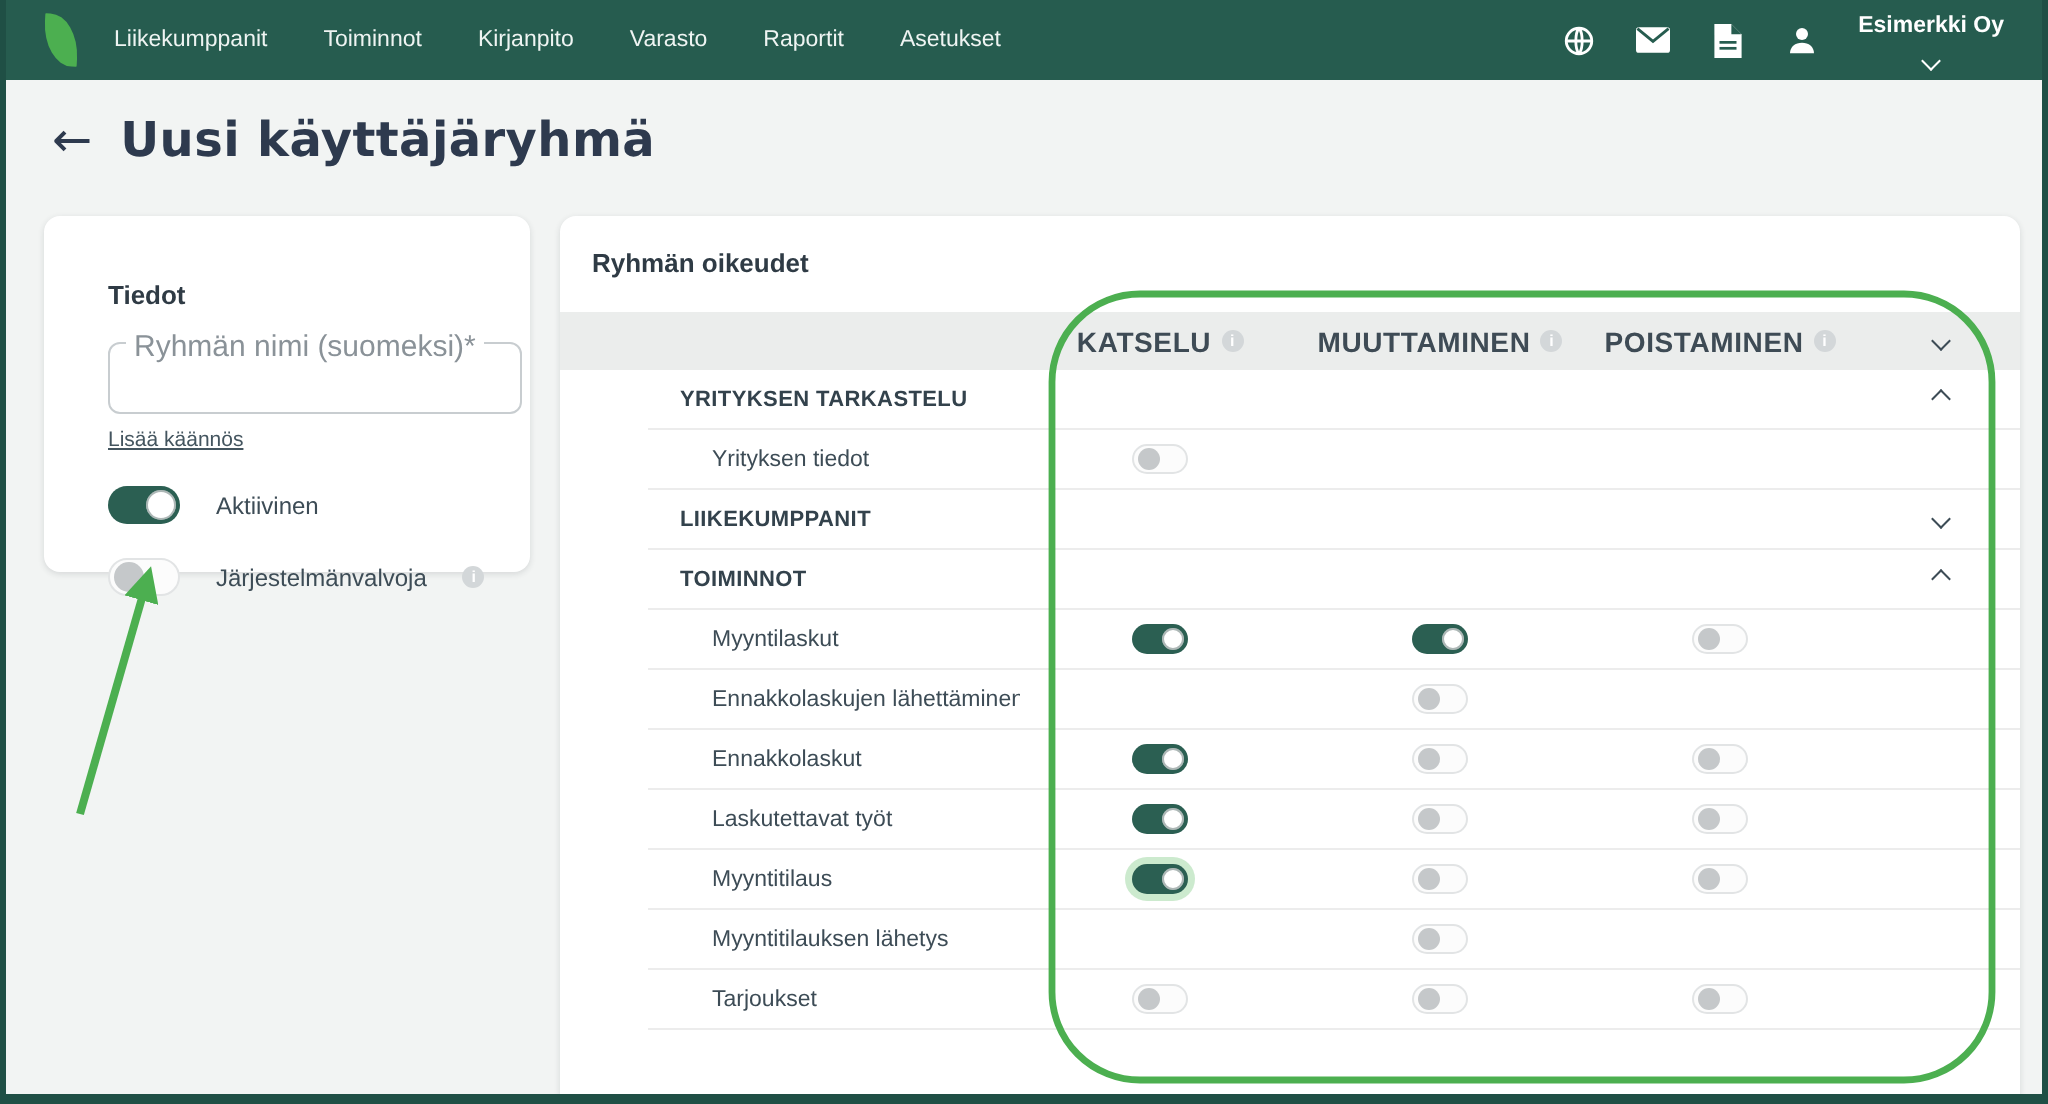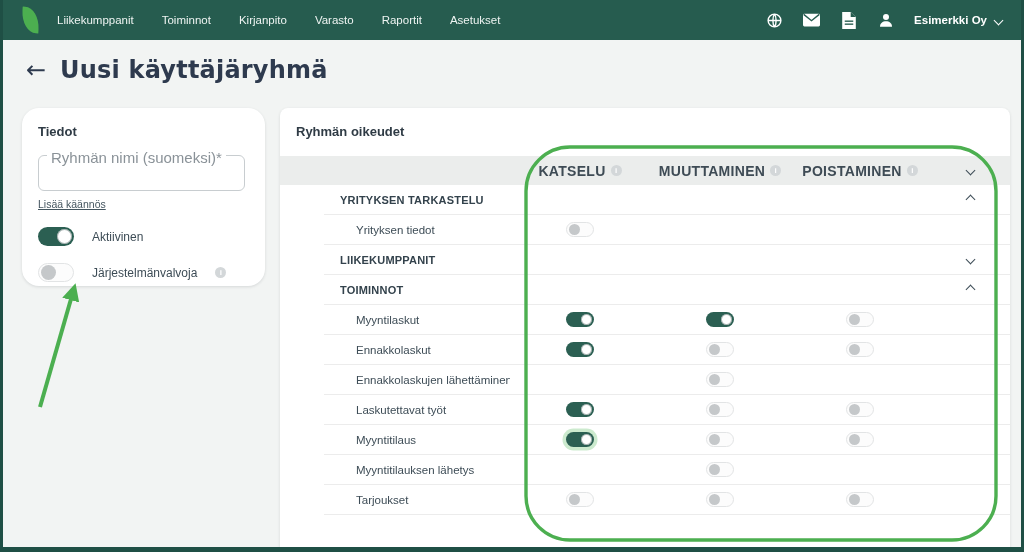--- a/index.html
+++ b/index.html
@@ -15,40 +15,40 @@
   
   nav { position:absolute; left:0; top:0; width:1024px; height:40px; background:#265c4f;
         display:flex; align-items:center; padding:0 22px; z-index:55; }
   .leaf { width:17px; height:26px; background:#4caf50; border-radius:2% 85% 2% 85%;
           transform:rotate(3deg); margin-right:18px; }
   .nav-items { display:flex; gap:28px; }
   .nav-item { color:#eef4f2; font-size:11.5px; cursor:pointer; }
   .nav-right { margin-left:auto; display:flex; align-items:center; gap:20px; }
   .nav-ico { width:17px; height:17px; display:inline-flex; align-items:center; justify-content:center; cursor:pointer; }
   .nav-ico svg { display:block; }
-  .company { display:flex; align-items:center; gap:8px; cursor:pointer; }
+  .company { display:flex; align-items:center; gap:8px; cursor:pointer;flex-direction:column; }
   .company span { color:#ffffff; font-size:11.5px; font-weight:bold; }
 
   .chevron { width:7px; height:7px; border-right:1.6px solid #3d4c56; border-bottom:1.6px solid #3d4c56;
              display:inline-block; }
   .chevron.down { transform:rotate(45deg); }
   .chevron.up   { transform:rotate(-135deg); }
   .chevron.white { border-color:#fff; }
 
   
   .page-head { position:absolute; left:26px; top:56px; display:flex; align-items:center; gap:14px; }
   .back-btn { font-family:"DejaVu Sans", sans-serif; font-size:24px; color:#2e3a4e; cursor:pointer; line-height:1; }
   h1 { font-family:"DejaVu Sans", sans-serif; font-size:24px; font-weight:600; color:#2e3a4e; letter-spacing:.2px; }
 
   
   .card { position:absolute; background:#fff; border-radius:8px; box-shadow:0 1px 3px rgba(40,50,60,.14); }
   .card h2 { font-size:13px; font-weight:bold; color:#2f3b45; }
 
   
-  .tiedot { left:22px; top:108px; width:243px; height:178px; padding:16px;border-radius:17px; }
+  .tiedot { left:22px; top:108px; width:243px; height:178px; padding:32px; }
   .field { position:relative; margin-top:16px; width:207px; height:36px;
            border:1px solid #c8cdd0; border-radius:6px; background:#fff; }
   .field label { position:absolute; top:-7px; left:8px; background:#fff; padding:0 4px;
                  font-size:15px; color:#8a9298; white-space:nowrap; }
   .field input { width:100%; height:100%; border:none; outline:none; background:transparent;
                  padding:0 8px; font-size:12px; color:#3d4c56; border-radius:6px; }
   .trans-link { display:inline-block; margin-top:7px; font-size:10.5px; color:#44555f;
                 text-decoration:underline; cursor:pointer; }
   .tiedot-toggles { margin-top:15px; display:flex; flex-direction:column; gap:17px; }
   .t-row { display:flex; align-items:center; gap:18px; }
@@ -238,47 +238,47 @@
           </span>
         </div>
         <div class="tcol">
           <span class="tgl off">
             <span class="knob"></span>
           </span>
         </div>
         <div class="chev-col"></div>
       </div>
       <div class="prow">
+        <div class="rlabel">Ennakkolaskujen lähettäminen</div>
+        <div class="tcol"></div>
+        <div class="tcol">
+          <span class="tgl off">
+            <span class="knob"></span>
+          </span>
+        </div>
+        <div class="tcol"></div>
+        <div class="chev-col"></div>
+      </div>
+      <div class="prow">
         <div class="rlabel">Ennakkolaskut</div>
         <div class="tcol">
           <span class="tgl on">
             <span class="knob"></span>
           </span>
         </div>
         <div class="tcol">
           <span class="tgl off">
             <span class="knob"></span>
           </span>
         </div>
         <div class="tcol">
           <span class="tgl off">
             <span class="knob"></span>
           </span>
         </div>
-        <div class="chev-col"></div>
-      </div>
-      <div class="prow">
-        <div class="rlabel">Ennakkolaskujen lähettäminen</div>
-        <div class="tcol"></div>
-        <div class="tcol">
-          <span class="tgl off">
-            <span class="knob"></span>
-          </span>
-        </div>
-        <div class="tcol"></div>
         <div class="chev-col"></div>
       </div>
       <div class="prow">
         <div class="rlabel">Laskutettavat työt</div>
         <div class="tcol">
           <span class="tgl on">
             <span class="knob"></span>
           </span>
         </div>
         <div class="tcol">

